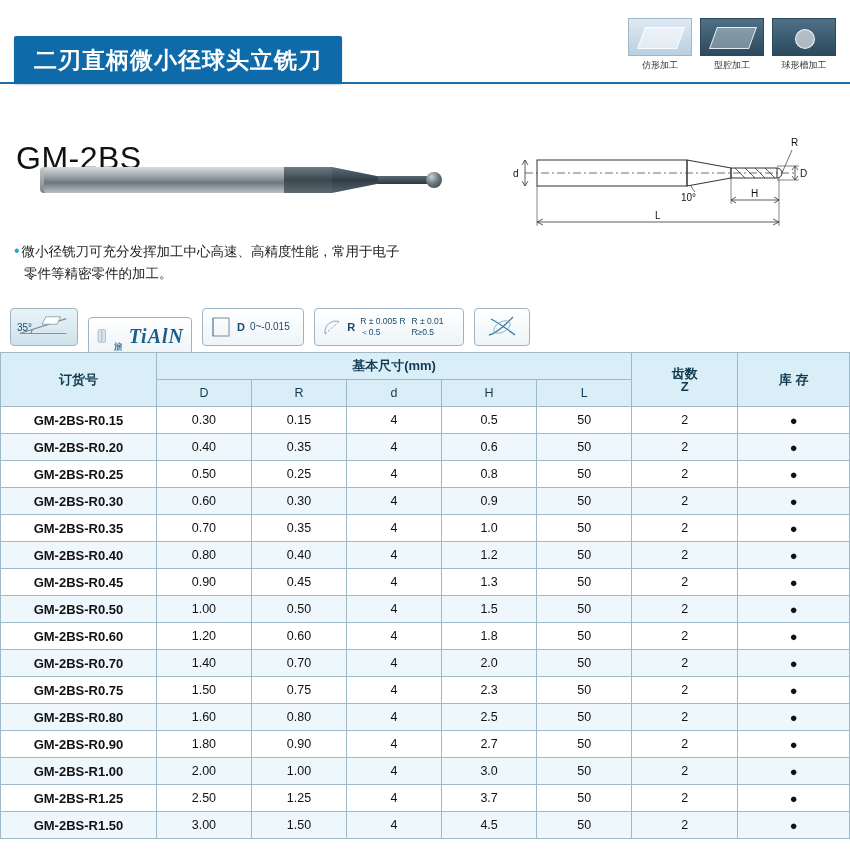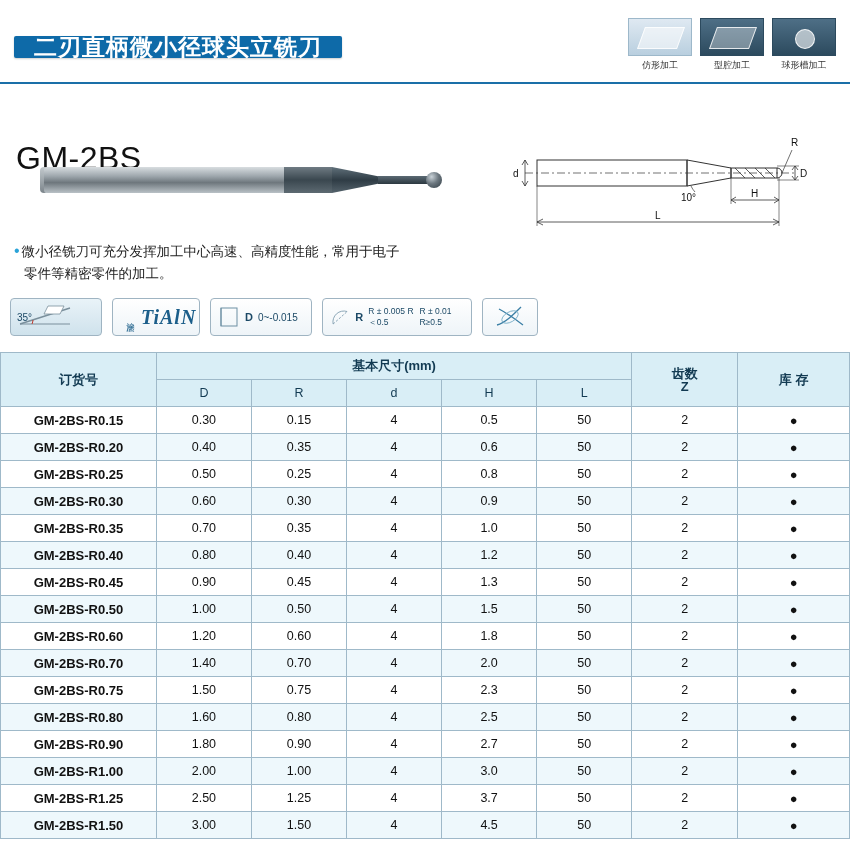--- a/index.html
+++ b/index.html
@@ -20,21 +20,21 @@
   .header {
     position: relative;
     height: 84px;
     border-bottom: 2px solid #1a6fa8;
     box-sizing: border-box;
   }
   .title-banner {
     position: absolute;
     left: 14px;
     top: 36px;
-    height: 22px;
+    height: 48px;
     background: #0e6aa8;
     color: #fff;
     font-size: 23px;
     font-weight: bold;
     letter-spacing: 1px;
     padding: 0 20px;
     display: flex;
     align-items: center;
     border-radius: 2px;
     box-shadow: 0 1px 2px rgba(0,0,0,.2);
@@ -352,31 +352,31 @@
   </svg>
 </div>
 
 <div class="desc">
   <span class="bullet">•</span><span>微小径铣刀可充分发挥加工中心高速、高精度性能，常用于电子</span><br>
   <span style="padding-left:10px">零件等精密零件的加工。</span>
 </div>
 
 <div class="badges">
 
-  <div class="badge angle-badge" style="width:92px;position:relative;">
+  <div class="badge angle-badge" style="width:68px;position:relative;">
     <svg width="56" height="30" viewBox="0 0 56 30">
       <path d="M2 22 L52 6" stroke="#7a8f9c" stroke-width="1.4" fill="none"></path>
       <path d="M2 22 L52 22" stroke="#7a8f9c" stroke-width="1" fill="none"></path>
       <path d="M14 22 A12 12 0 0 0 15 18" stroke="#c0392b" stroke-width="1" fill="none"></path>
       <path d="M30 4 L46 4 L42 12 L26 12 Z" fill="#ffffff" stroke="#7a8f9c" stroke-width="0.8"></path>
     </svg>
     <span class="btext" style="position:absolute;left:6px;top:13px;font-size:10px;">35°</span>
   </div>
 
-  <div class="badge" style="width:88px;">
+  <div class="badge" style="width:104px;margin-top:19px;">
     <svg width="22" height="30" viewBox="0 0 22 30">
       <rect x="4" y="3" width="14" height="24" rx="2" fill="#d7e6ef" stroke="#7a99ad"></rect>
       <path d="M11 5 L11 25" stroke="#7a99ad" stroke-width="1"></path>
     </svg>
     <span class="small" style="writing-mode:vertical-rl;letter-spacing:1px;color:#2b6a91;">涂层</span>
     <span class="tialn">TiAlN</span>
   </div>
 
   <div class="badge" style="width:102px;">
     <svg width="22" height="30" viewBox="0 0 22 30">

